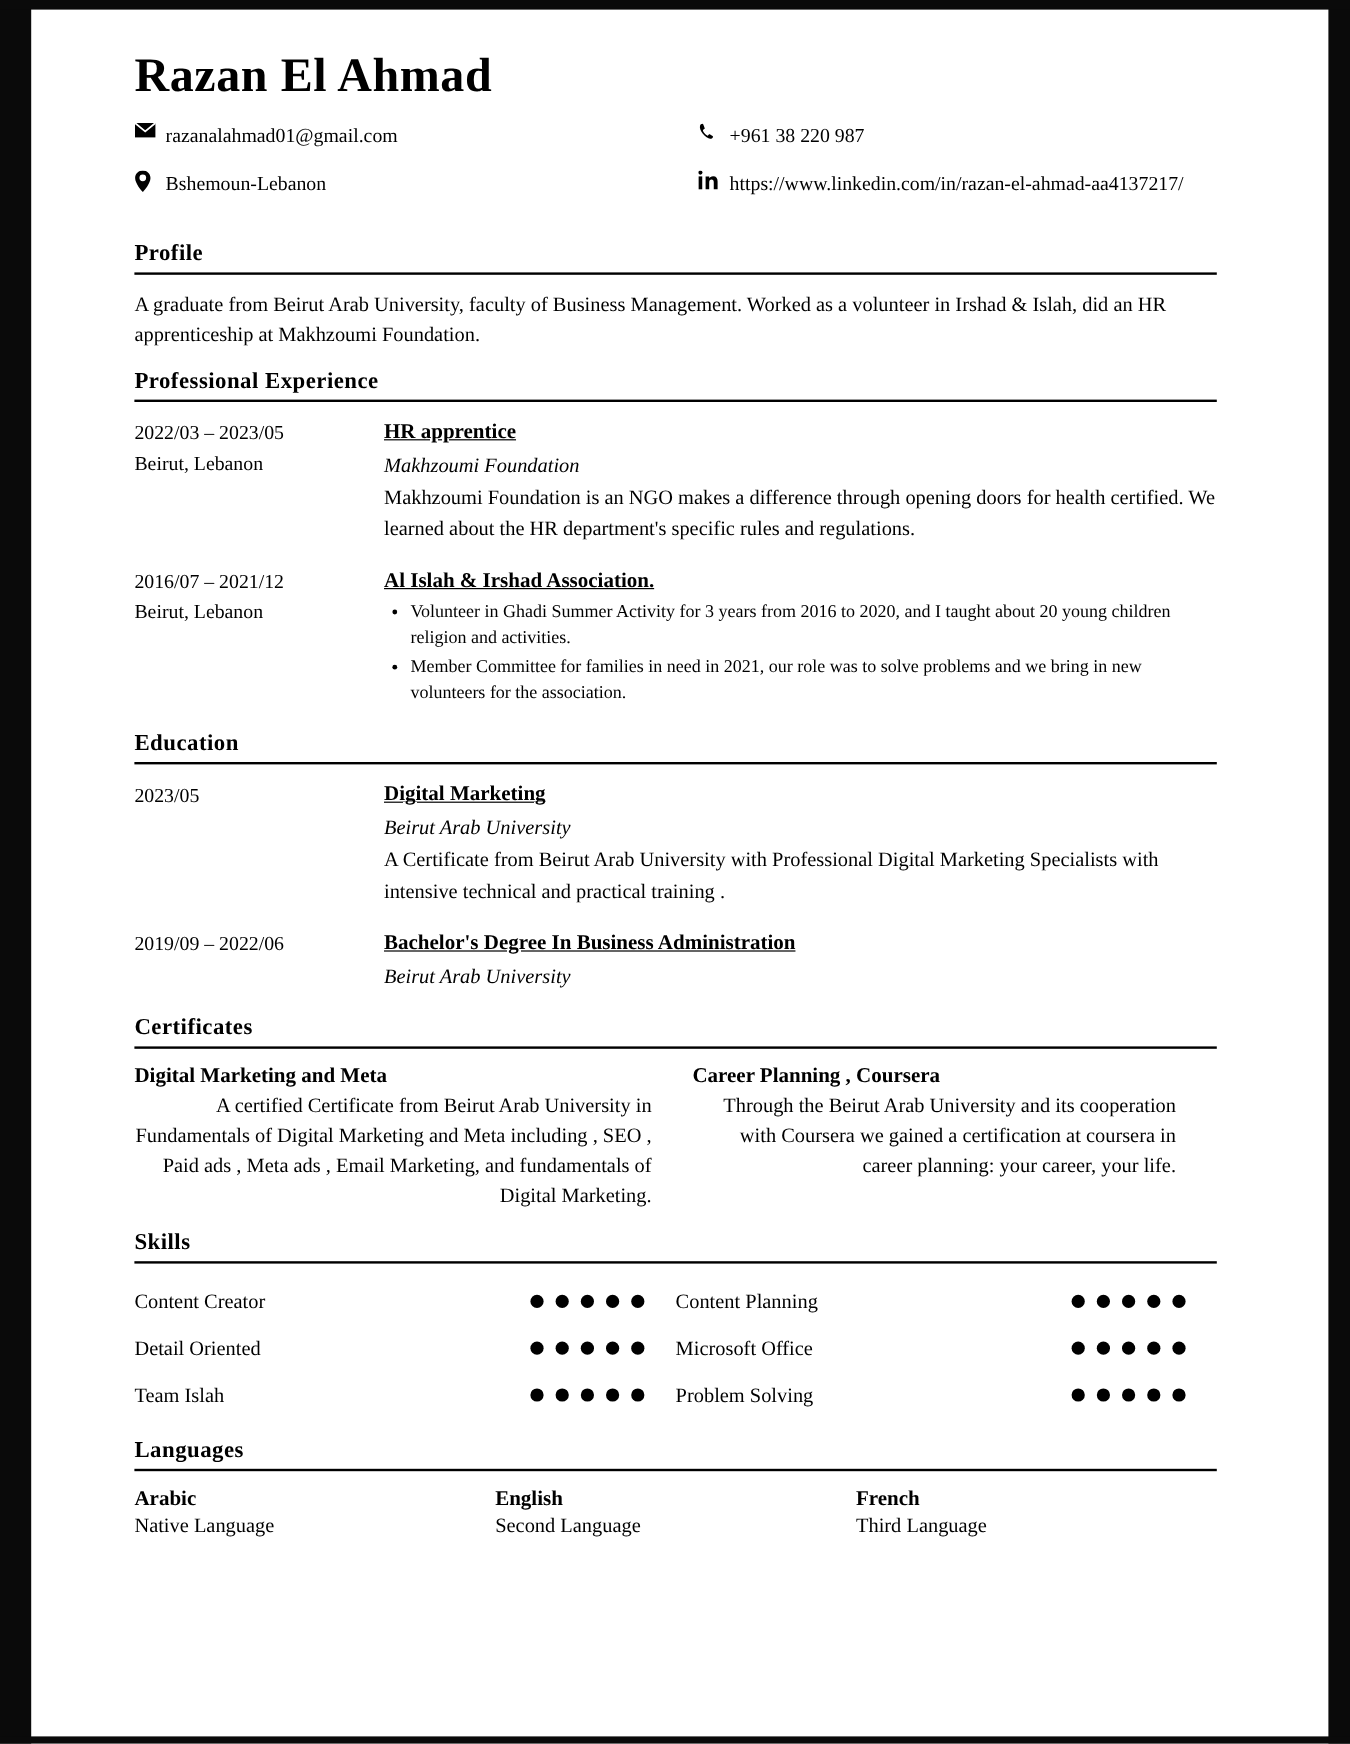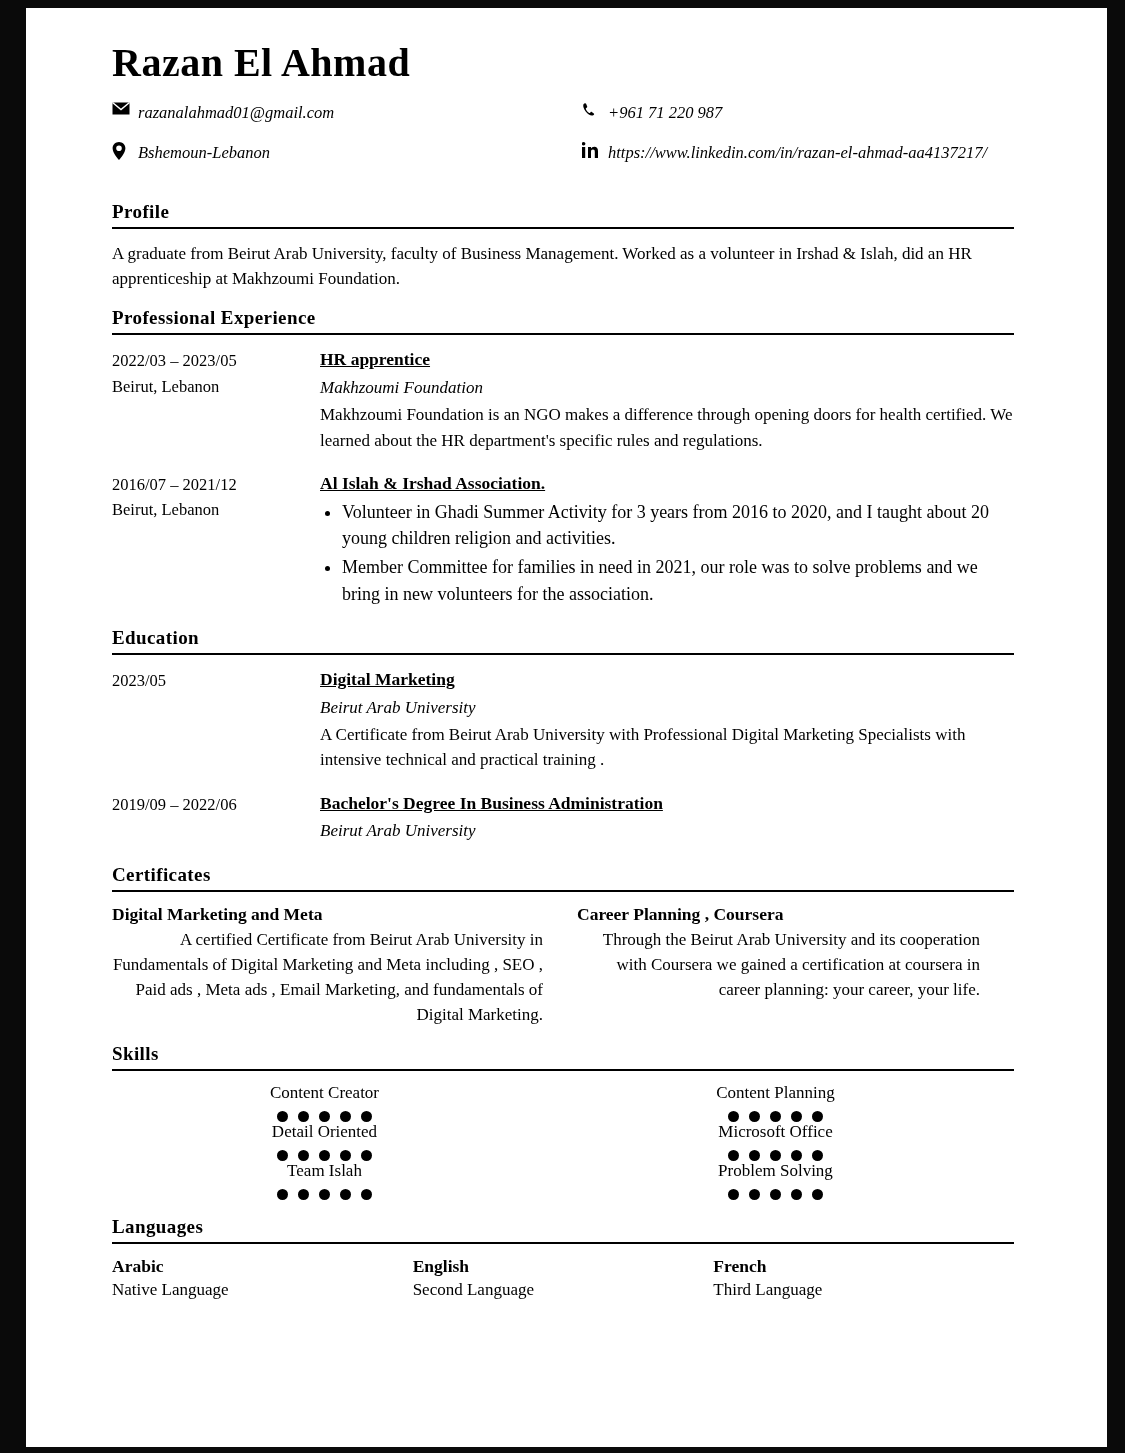--- a/index.html
+++ b/index.html
@@ -74,21 +74,20 @@
   .contact-item .ico {
     width: 26px;
     flex: 0 0 26px;
     display: inline-flex;
     align-items: flex-start;
     justify-content: flex-start;
     padding-top: 2px;
   }
   .contact-item .txt {
     display: block;
-    font-style: italic;
   }
   svg.glyph { display:block; }
 
   
   .section { margin-bottom: 4px; }
   .section-title {
     font-size: 19px;
     font-weight: bold;
     letter-spacing: 0.4px;
     margin: 16px 0 4px 0;
@@ -127,21 +126,21 @@
     font-style: italic;
     font-size: 17px;
     margin-bottom: 2px;
   }
   .entry .desc { font-size: 17px; line-height: 1.48; }
   ul.bullets {
     margin: 2px 0 0 0;
     padding-left: 22px;
   }
   ul.bullets li {
-    font-size: 18px;
+    font-size: 15px;
     line-height: 1.48;
     margin-bottom: 2px;
   }
 
   
   .certs {
     display: grid;
     grid-template-columns: 465px 1fr;
     column-gap: 0;
     margin-bottom: 10px;
@@ -166,21 +165,20 @@
     column-gap: 0;
     row-gap: 0;
   }
   .skill-row {
     display: flex;
     align-items: center;
     justify-content: space-between;
     height: 39px;
     padding-right: 26px;
     box-sizing: border-box;
-    flex-direction: column;
   }
   .skill-row .label { font-size: 17px; }
   .dots { display: flex; gap: 10px; align-items: center; }
   .dot {
     width: 11px; height: 11px;
     border-radius: 50%;
     background: #000;
     display: inline-block;
   }
 
@@ -215,21 +213,21 @@
         </span>
         <span class="txt">razanalahmad01@gmail.com</span>
       </div>
 
       <div class="contact-item">
         <span class="ico">
           <svg class="glyph" width="16" height="16" viewBox="0 0 16 16">
               <path d="M3.2 1.2c-.7 0-1.5.6-1.8 1.4-.6 1.6.3 4.3 2.3 6.8 2 2.5 4.4 4.1 6.1 4.2.9.1 1.8-.4 2.2-1.1.3-.5.2-.8-.2-1.1l-2-1.4c-.4-.3-.8-.2-1.1.1l-.7.8c-.2.2-.4.2-.7.1-.8-.4-1.7-1.2-2.4-2.1-.6-.8-1-1.6-1.1-2.2 0-.2 0-.4.2-.5l.9-.6c.4-.2.5-.6.3-1L4.1 1.8c-.2-.4-.5-.6-.9-.6z" fill="#000"></path>
             </svg>
         </span>
-        <span class="txt">+961 71 220 987</span>
+        <span class="txt">+961 38 220 987</span>
       </div>
 
       <div class="contact-item">
         <span class="ico">
           <svg class="glyph" width="14" height="18" viewBox="0 0 14 18">
               <path d="M7 0C3.4 0 .6 2.8.6 6.3c0 4.6 5.5 10.8 6.1 11.4.2.2.4.2.6 0 .6-.6 6.1-6.8 6.1-11.4C13.4 2.8 10.6 0 7 0zm0 9a2.8 2.8 0 1 1 0-5.6A2.8 2.8 0 0 1 7 9z" fill="#000"></path>
             </svg>
         </span>
         <span class="txt">Bshemoun-Lebanon</span>
       </div>

